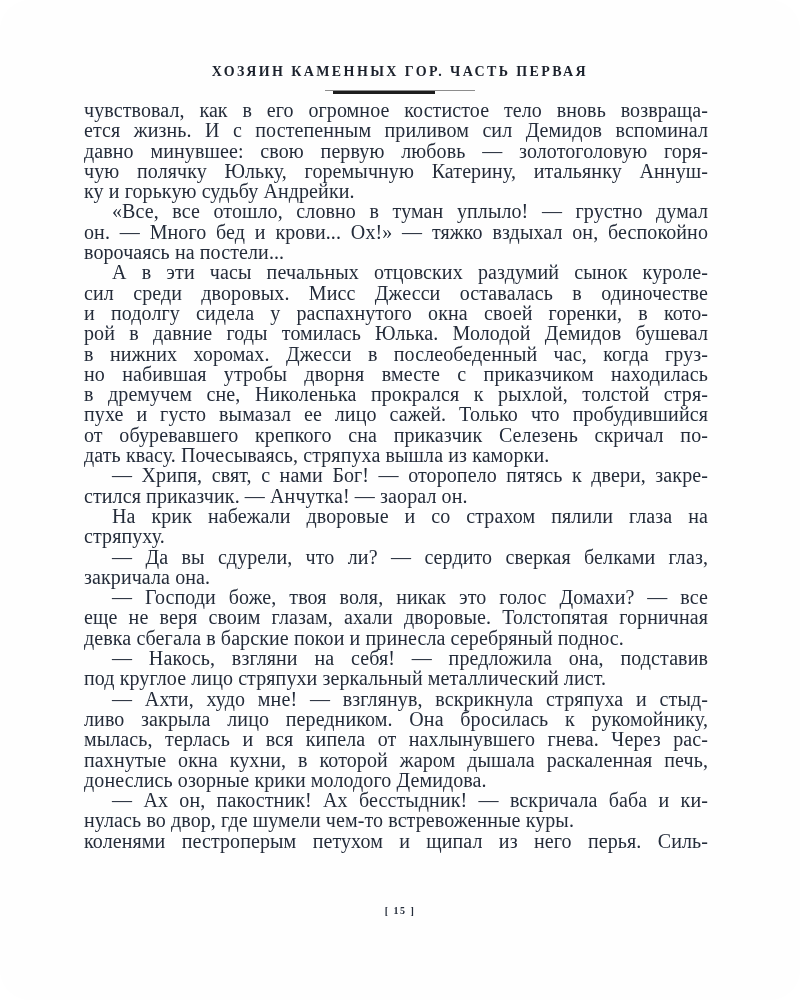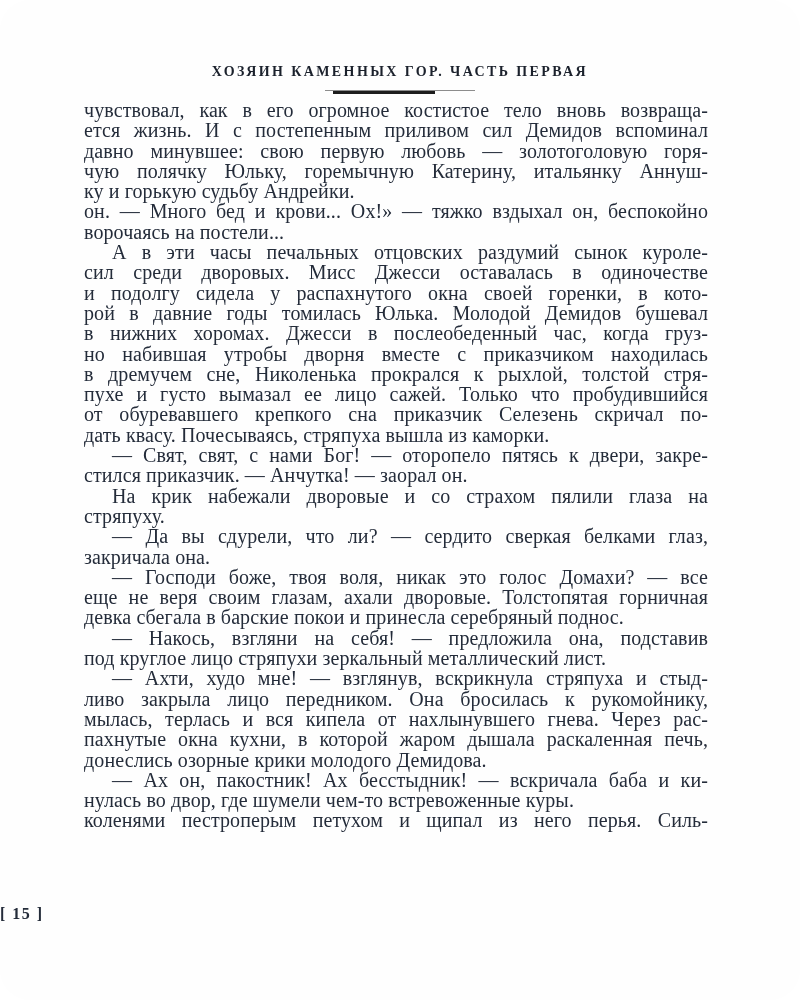--- a/index.html
+++ b/index.html
@@ -71,22 +71,22 @@
     text-align-last: left;
   }
   .line.first-indent {
     text-indent: 28px;
   }
   .folio {
     position: absolute;
     top: 905px;
     left: 0;
     width: 100%;
-    text-align: left;
-    font-size: 16px;
+    text-align: center;
+    font-size: 10px;
     font-weight: 600;
     letter-spacing: 1.5px;
     color: #242c3a;
   }
 </style>
 </head>
 <body>
 
 <div class="page">
   <div class="running-head">ХОЗЯИН КАМЕННЫХ ГОР. ЧАСТЬ ПЕРВАЯ</div>
@@ -98,37 +98,38 @@
 
   <div class="body-block" id="page-body">
       <div>
         <div class="line">чувствовал, как в его огромное костистое тело вновь возвраща-</div>
         <div class="line">ется жизнь. И с постепенным приливом сил Демидов вспоминал</div>
         <div class="line">давно минувшее: свою первую любовь — золотоголовую горя-</div>
         <div class="line">чую полячку Юльку, горемычную Катерину, итальянку Аннуш-</div>
         <div class="line last">ку и горькую судьбу Андрейки.</div>
       </div>
       <div>
+        <div class="line first-indent">«Все, все отошло, словно в туман уплыло! — грустно думал</div>
         <div class="line">он. — Много бед и крови... Ох!» — тяжко вздыхал он, беспокойно</div>
         <div class="line last">ворочаясь на постели...</div>
       </div>
       <div>
         <div class="line first-indent">А в эти часы печальных отцовских раздумий сынок куроле-</div>
         <div class="line">сил среди дворовых. Мисс Джесси оставалась в одиночестве</div>
         <div class="line">и подолгу сидела у распахнутого окна своей горенки, в кото-</div>
         <div class="line">рой в давние годы томилась Юлька. Молодой Демидов бушевал</div>
         <div class="line">в нижних хоромах. Джесси в послеобеденный час, когда груз-</div>
         <div class="line">но набившая утробы дворня вместе с приказчиком находилась</div>
         <div class="line">в дремучем сне, Николенька прокрался к рыхлой, толстой стря-</div>
         <div class="line">пухе и густо вымазал ее лицо сажей. Только что пробудившийся</div>
         <div class="line">от обуревавшего крепкого сна приказчик Селезень скричал по-</div>
         <div class="line last">дать квасу. Почесываясь, стряпуха вышла из каморки.</div>
       </div>
       <div>
-        <div class="line first-indent">— Свят, свят, с нами Бог! — оторопело пятясь к двери, закре-</div>
+        <div class="line first-indent">— Хрипя, свят, с нами Бог! — оторопело пятясь к двери, закре-</div>
         <div class="line last">стился приказчик. — Анчутка! — заорал он.</div>
       </div>
       <div>
         <div class="line first-indent">На крик набежали дворовые и со страхом пялили глаза на</div>
         <div class="line last">стряпуху.</div>
       </div>
       <div>
         <div class="line first-indent">— Да вы сдурели, что ли? — сердито сверкая белками глаз,</div>
         <div class="line last">закричала она.</div>
       </div>

